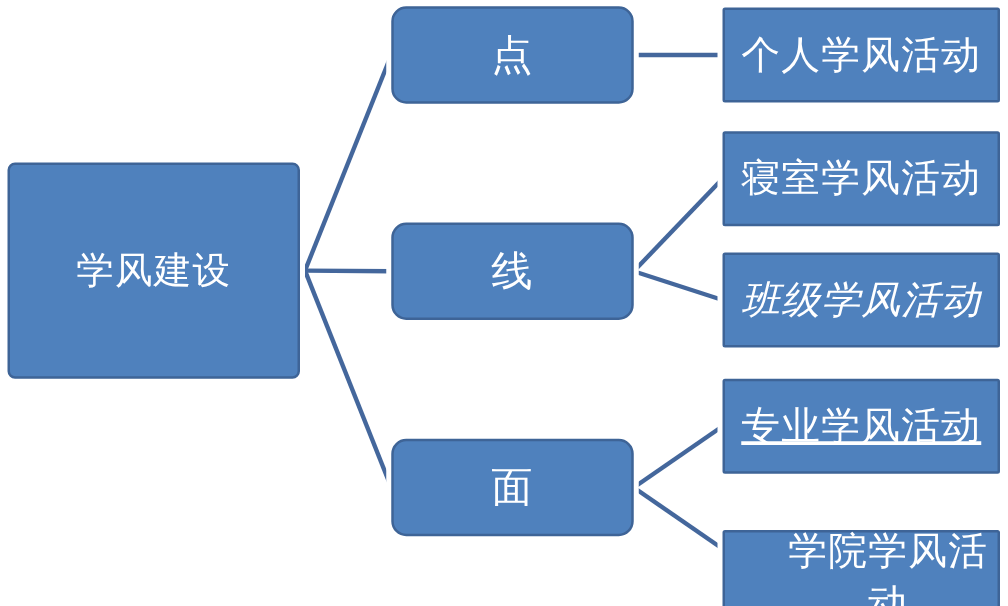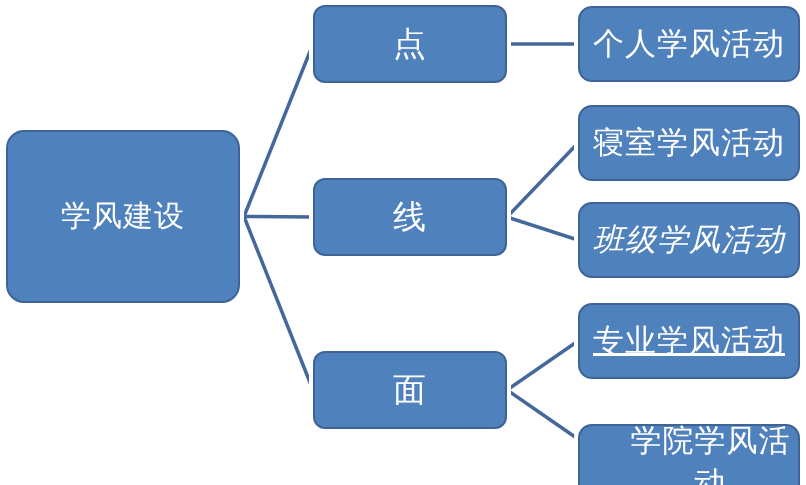--- a/index.html
+++ b/index.html
@@ -36,35 +36,35 @@
     align-items: center;
     justify-content: center;
     text-align: center;
     letter-spacing: 1px;
     cursor: default;
   }
   #node-root {
     left: 6px;  top: 130px;
     width: 234px; height: 173px;
     font-size: 30px;
-    border-radius: 18px;
+    border-radius: 6px;
   }
   .mid {
     left: 313px;
     width: 194px; height: 78px;
     font-size: 33px;
   }
   #node-dian { top: 5px; }
   #node-xian { top: 178px; }
   #node-mian { top: 351px; }
   .leaf {
     left: 578px;
     width: 222px; height: 76px;
     font-size: 31px;
-    border-radius: 14px;
+    border-radius: 2px;
   }
   #node-leaf0 { top: 6px; }
   #node-leaf1 { top: 105px; }
   #node-leaf2 { top: 202px; font-style: italic; }
   #node-leaf3 { top: 303px; text-decoration: underline; }
   #node-leaf4 { top: 424px; padding-left: 43px; }
 </style>
 </head>
 <body>
 

